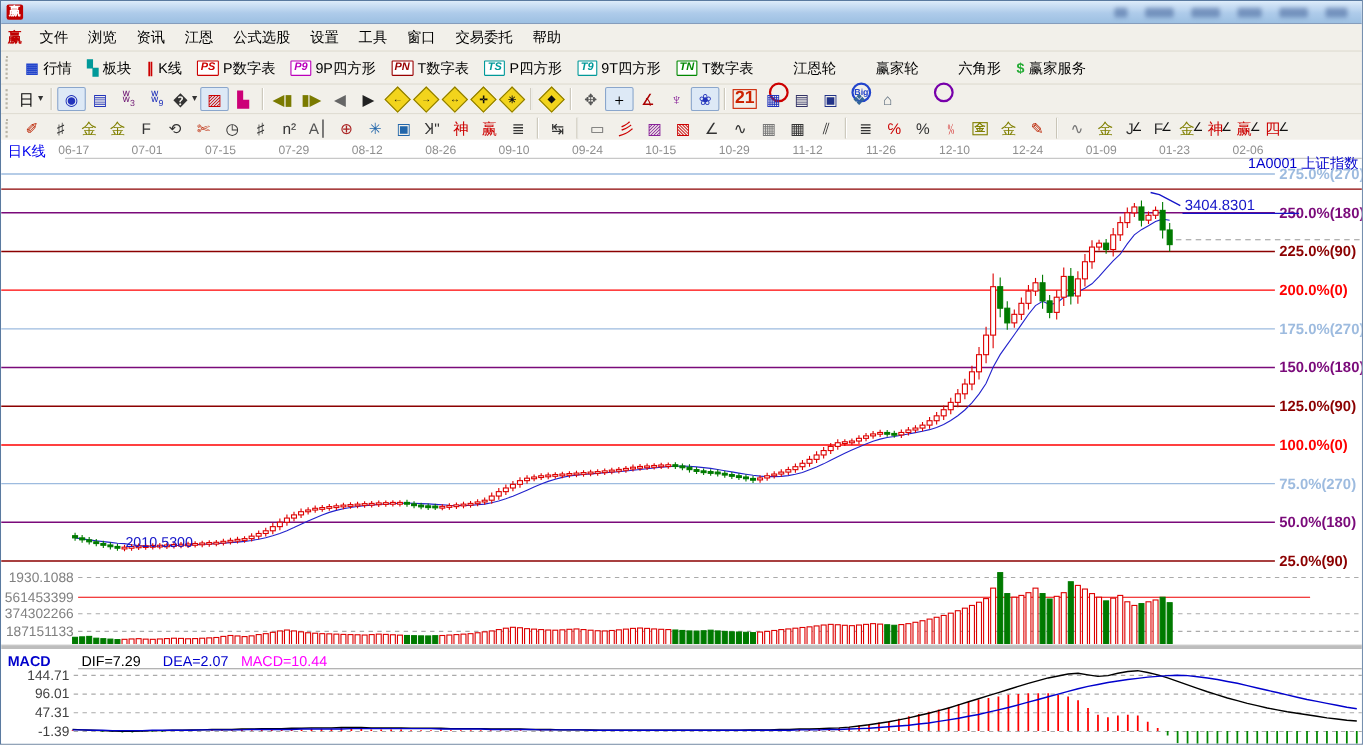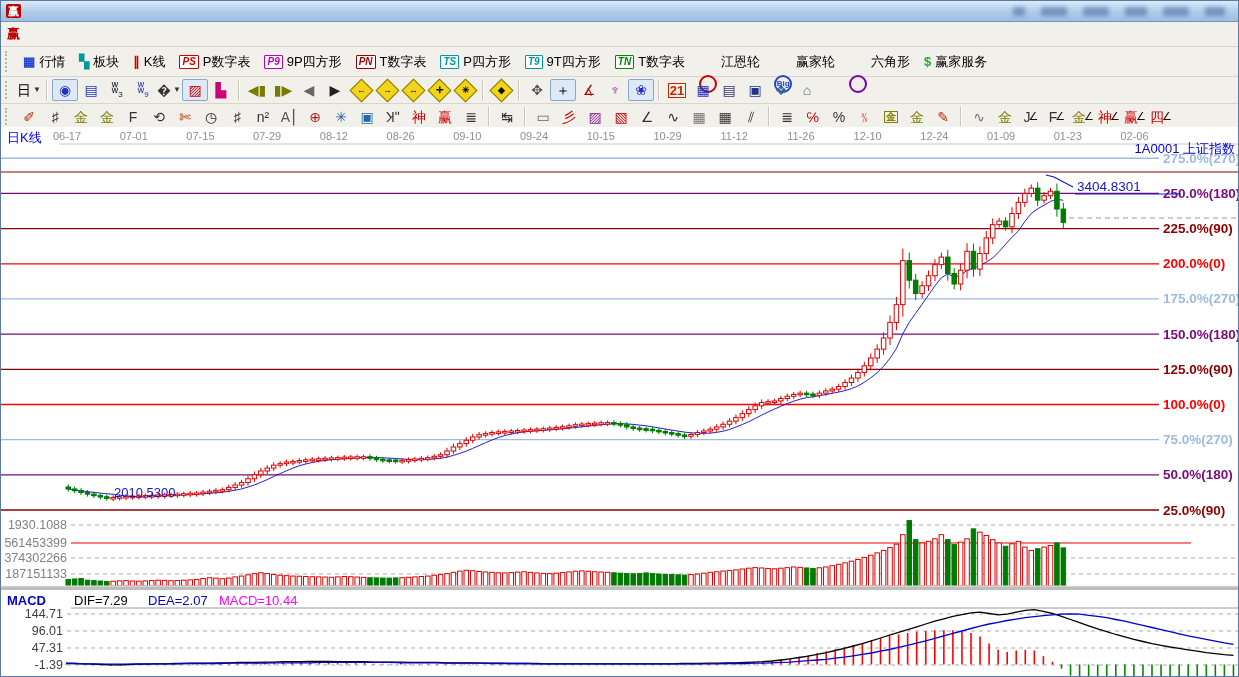--- a/index.html
+++ b/index.html
@@ -52,20 +52,32 @@
         <span class="blurchip" style="width: 26px;"></span>
         <span class="blurchip" style="width: 26px;"></span>
         <span class="blurchip" style="width: 22px;"></span>
         <span class="blurchip" style="width: 26px;"></span>
         <span class="blurchip" style="width: 20px;"></span>
       </div>
   </div>
 
   <div class="menubar">
     <span class="logo">赢</span>
+    <span id="menu-items" style="display:flex">
+        <span class="mi">文件</span>
+        <span class="mi">浏览</span>
+        <span class="mi">资讯</span>
+        <span class="mi">江恩</span>
+        <span class="mi">公式选股</span>
+        <span class="mi">设置</span>
+        <span class="mi">工具</span>
+        <span class="mi">窗口</span>
+        <span class="mi">交易委托</span>
+        <span class="mi">帮助</span>
+      </span>
   </div>
 
   <div class="toolbar tb1" id="tb1">
       <span class="grip"></span>
       <div class="btn">
         <span style="color:#2244cc;font-weight:bold">▦</span>
         <span>行情</span>
       </div>
       <div class="btn">
         <span style="color:#009999;font-weight:bold">▚</span>
@@ -123,21 +135,21 @@
         <span class="dd">▼</span>
       </div>
       <span class="vsep"></span>
       <div class="ibtn pressed">
         <span style="color:#2233bb;">◉</span>
       </div>
       <div class="ibtn">
         <span style="color:#2233bb;">▤</span>
       </div>
       <div class="ibtn">
-        <span style="color:#0f172a;">ʬ<sub style="font-size:8px">3</sub></span>
+        <span style="color:#701a75;">ʬ<sub style="font-size:8px">3</sub></span>
       </div>
       <div class="ibtn">
         <span style="color:#2233bb;">ʬ<sub style="font-size:8px">9</sub></span>
       </div>
       <div class="ibtn">
         <span style="color:#333333;">�</span>
         <span class="dd">▼</span>
       </div>
       <div class="ibtn pressed">
         <span style="color:#cc0000;">▨</span>
@@ -200,21 +212,21 @@
         <span style="color:#aa0000;">∡</span>
       </div>
       <div class="ibtn">
         <span style="color:#882299;">♆</span>
       </div>
       <div class="ibtn pressed">
         <span style="color:#2233bb;">❀</span>
       </div>
       <span class="vsep"></span>
       <div class="ibtn">
-        <span style="color:#cc2200;border:1px solid #cc2200;padding:0 1px;font-size:13px;font-weight:bold;">21</span>
+        <span style="color:#cc2200;border:1px solid #cc2200;padding:0 1px;font-size:16px;font-weight:bold;">21</span>
       </div>
       <div class="ibtn">
         <span style="color:#2233bb;">▦</span>
       </div>
       <div class="ibtn">
         <span style="color:#333366;">▤</span>
       </div>
       <div class="ibtn">
         <span style="color:#223388;">▣</span>
       </div>

